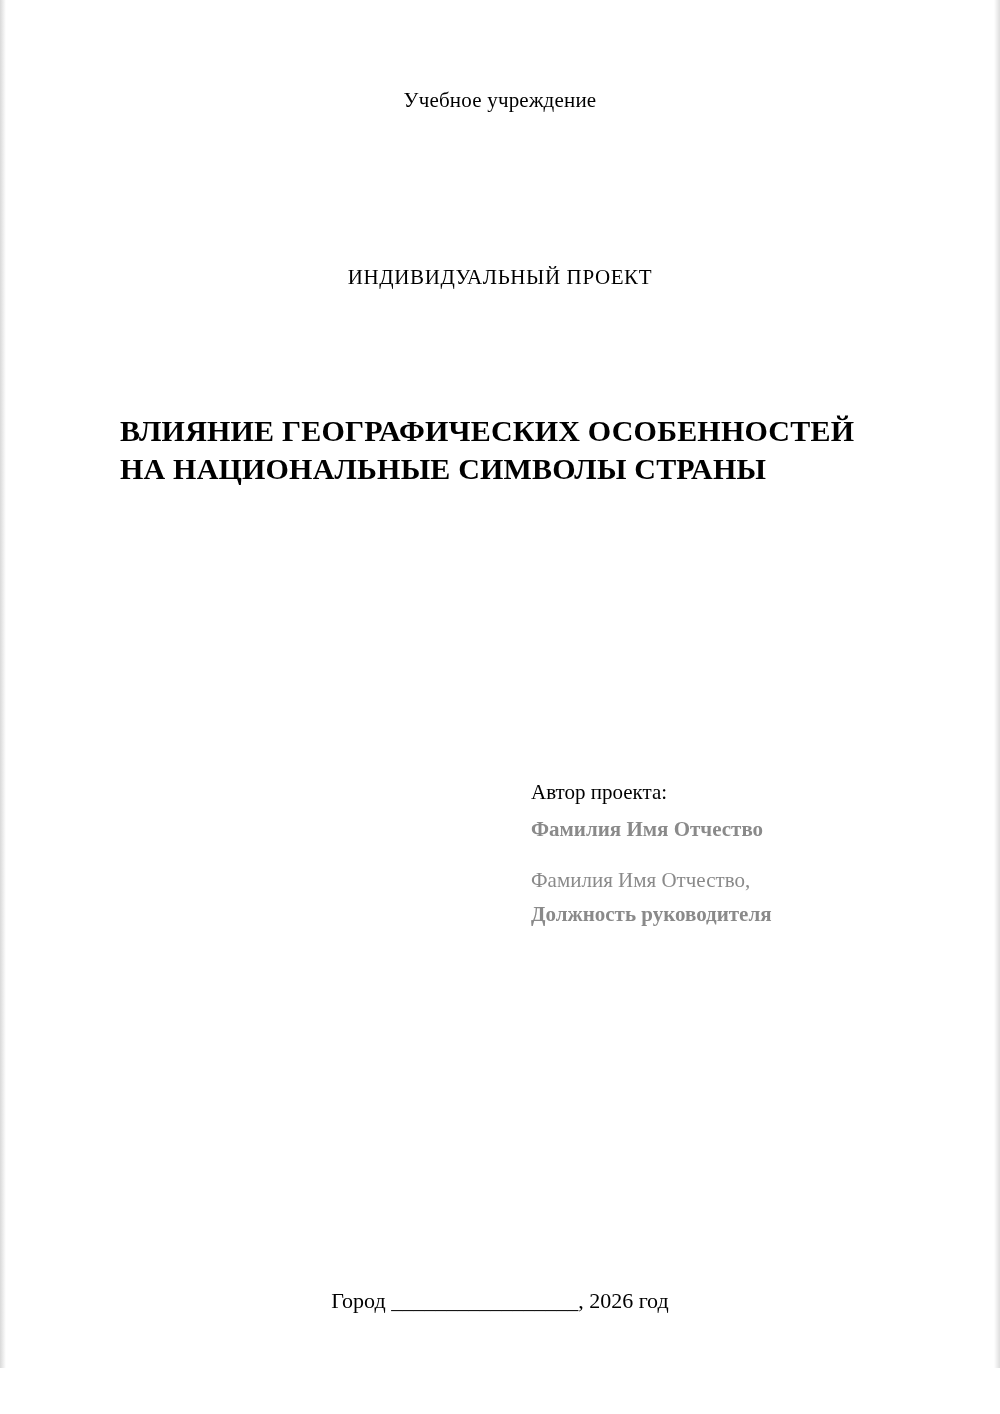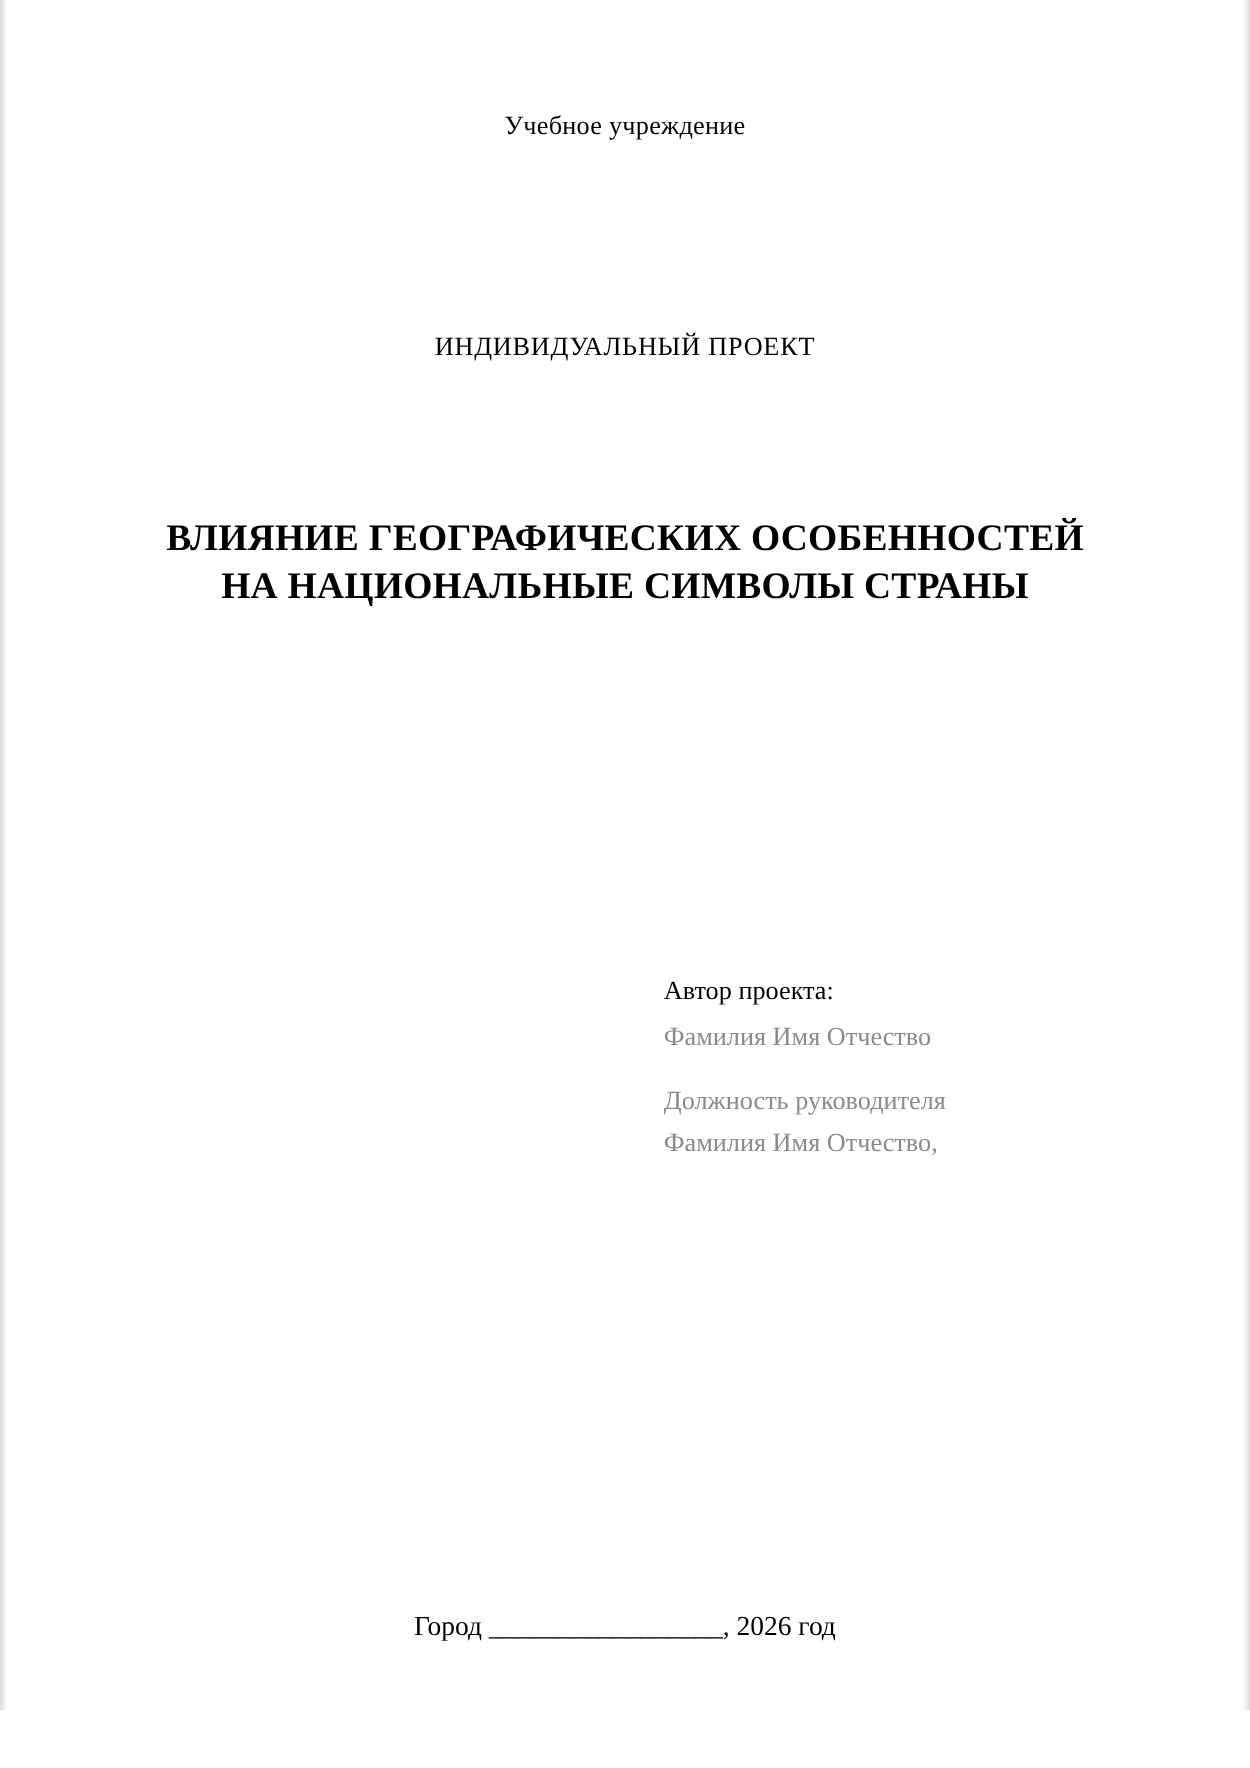--- a/index.html
+++ b/index.html
@@ -58,21 +58,20 @@
     font-size: 21px;
     font-weight: normal;
     letter-spacing: 0.6px;
   }
 
   .title {
     position: absolute;
     top: 412px;
     left: 120px;
     right: 120px;
-    text-align: center;
     font-size: 30px;
     font-weight: bold;
     line-height: 1.27;
     letter-spacing: 0.2px;
   }
 
   .credits {
     position: absolute;
     top: 782px;
     left: 531px;
@@ -85,20 +84,21 @@
   }
   .credits .label {
     margin-bottom: 16px;
   }
   .credits .value {
     color: #8a8a8a;
     margin-bottom: 13px;
   }
   .credits .value:last-child {
     margin-bottom: 0;
+    font-weight: bold;
   }
 
   .footer {
     position: absolute;
     top: 1288px;
     left: 0;
     right: 0;
     text-align: center;
     font-size: 22px;
     white-space: pre;
@@ -116,21 +116,21 @@
   <div class="title">ВЛИЯНИЕ ГЕОГРАФИЧЕСКИХ ОСОБЕННОСТЕЙ НА НАЦИОНАЛЬНЫЕ СИМВОЛЫ СТРАНЫ</div>
 
   <div class="credits">
 
     <div class="block">
       <div class="label">Автор проекта:</div>
       <div class="value">Фамилия Имя Отчество</div>
     </div>
 
     <div class="block">
+      <div class="value">Фамилия Имя Отчество,</div>
       <div class="value">Должность руководителя</div>
-      <div class="value">Фамилия Имя Отчество,</div>
     </div>
 
   </div>
 
   <div class="footer">Город _________________, 2026 год</div>
 
 </div>
 
 </body></html>

